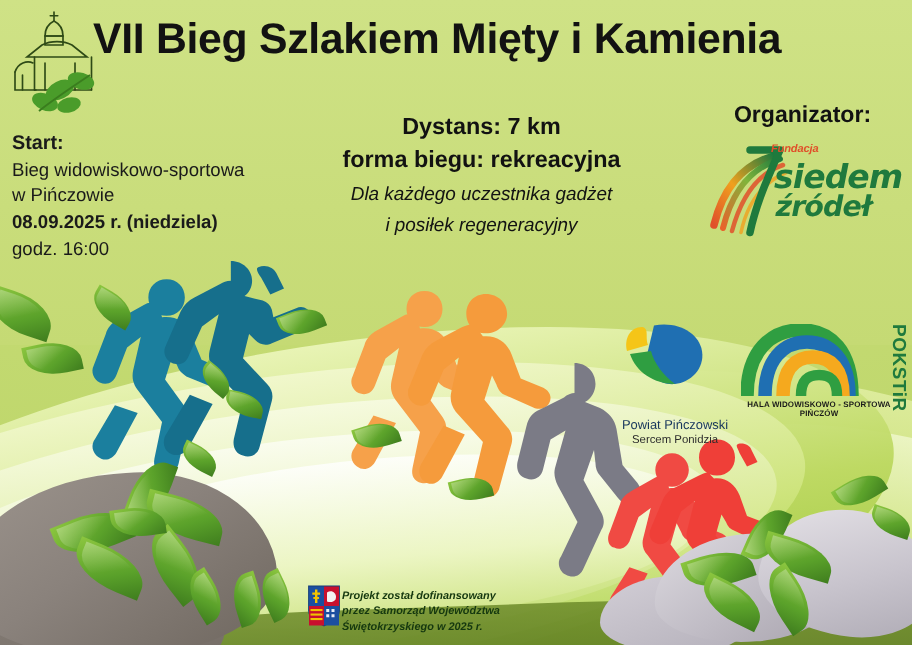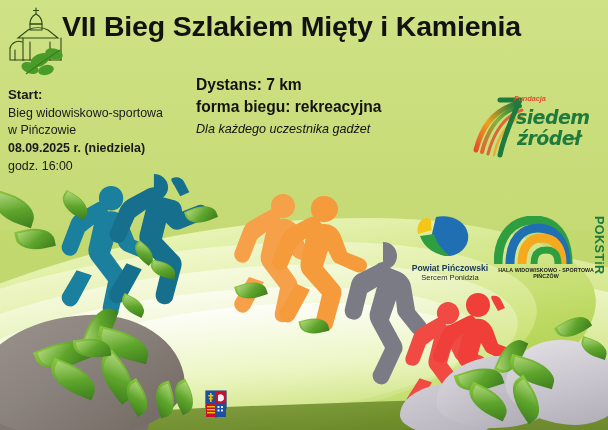--- a/index.html
+++ b/index.html
@@ -112,50 +112,50 @@
 
   .start-block{
     position:absolute;left:8px;top:86px;width:196px;
     color:#1a1a1a;font-size:12.4px;line-height:1.42;
   }
   .start-block .lbl{font-weight:bold;font-size:13.2px;display:block;}
   .start-block .b{font-weight:bold;}
 
   .center-block{
     position:absolute;left:196px;top:74px;width:250px;
-    color:#121212;
+    text-align:center;color:#121212;
   }
   .center-block .big{font-size:15.6px;font-weight:bold;line-height:1.42;}
   .center-block .ital{font-size:12.6px;font-style:italic;line-height:1.38;margin-top:3px;}
 
   .org-head{
     position:absolute;left:464px;top:68px;width:142px;
     text-align:center;font-size:15.4px;font-weight:bold;color:#121212;
   }
   .coorg-head{
     position:absolute;left:450px;top:186px;width:156px;
     text-align:right;font-size:12.3px;font-weight:bold;color:#121212;
   }
 
   
   .fund-logo{position:absolute;left:470px;top:92px;width:132px;height:66px;}
   .fund-logo .word1,.fund-logo .word2{
     position:absolute;color:#1f7a3d;font-weight:bold;font-style:italic;
     font-family:"DejaVu Sans",sans-serif;letter-spacing:-.6px;
   }
-  .fund-logo .word1{left:46px;top:14px;font-size:19px;text-align:center;}
+  .fund-logo .word1{left:46px;top:14px;font-size:22px;text-align:center;}
   .fund-logo .word2{left:47px;top:35px;font-size:19px;}
   .fund-logo .tag{
     position:absolute;left:44px;top:2px;font-size:7.4px;font-weight:bold;
     font-style:italic;color:#e0502a;letter-spacing:-.1px;
   }
 
   
   .powiat{position:absolute;left:406px;top:214px;width:88px;height:66px;text-align:center;}
-  .powiat .n1{font-size:8.6px;font-weight:bold;color:#17365c;margin-top:1px;}
+  .powiat .n1{font-size:8.6px;font-weight:normal;color:#17365c;margin-top:15px;}
   .powiat .n2{font-size:7.6px;color:#2c2c2c;}
 
   
   .pokstir{position:absolute;left:494px;top:214px;width:112px;height:66px;}
   .pokstir .vert{
     position:absolute;right:0;top:2px;font-size:12.6px;font-weight:bold;
     color:#1f7a3d;writing-mode:vertical-rl;letter-spacing:.4px;
   }
   .pokstir .sub{
     position:absolute;left:0;bottom:1px;width:104px;text-align:center;
@@ -320,22 +320,24 @@
     <span>Bieg widowiskowo-sportowa</span><br>
     <span>w Pińczowie</span><br>
     <span class="b">08.09.2025 r. (niedziela)</span><br>
     <span>godz. 16:00</span>
   </div>
 
   <div class="center-block">
     <div class="big">Dystans: 7 km</div>
     <div class="big">forma biegu: rekreacyjna</div>
     <div class="ital">Dla każdego uczestnika gadżet</div>
-  </div>
-
+    <div class="ital">i posiłek regeneracyjny</div>
+  </div>
+
+  <div class="org-head">Organizator:</div>
 
   <div class="fund-logo">
     <svg viewBox="0 0 132 66" xmlns="http://www.w3.org/2000/svg" style="position:absolute;left:0;top:0;width:132px;height:66px;" aria-hidden="true">
       <defs>
         <linearGradient id="gradSeven" x1="0" y1="1" x2="1" y2="0">
           <stop offset="0%" stop-color="#e0502a"></stop>
           <stop offset="45%" stop-color="#f0a01e"></stop>
           <stop offset="100%" stop-color="#1f7a3d"></stop>
         </linearGradient>
         <linearGradient id="gradSeven2" x1="0" y1="1" x2="1" y2="0">
@@ -397,14 +399,19 @@
       </g>
       <g fill="#ffffff" opacity=".9">
         <rect x="12.5" y="16" width="2" height="2"></rect>
         <rect x="16" y="16" width="2" height="2"></rect>
         <rect x="12.5" y="19.5" width="2" height="2"></rect>
         <rect x="16" y="19.5" width="2" height="2"></rect>
       </g>
     </svg>
   </div>
 
+  <div class="funding">
+    <span>Projekt został dofinansowany</span><br>
+    <span>przez Samorząd Województwa</span><br>
+    <span>Świętokrzyskiego w 2025 r.</span>
+  </div>
 
 </div>
 
 </body></html>

